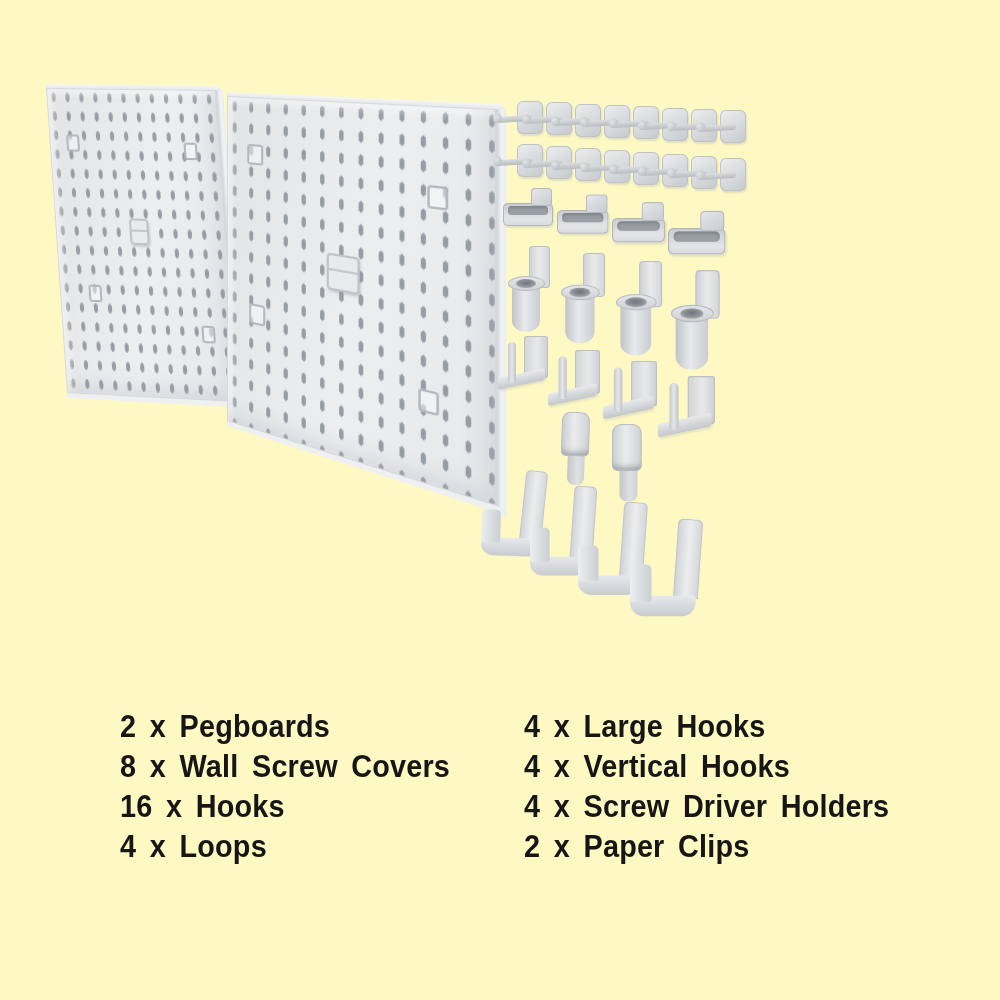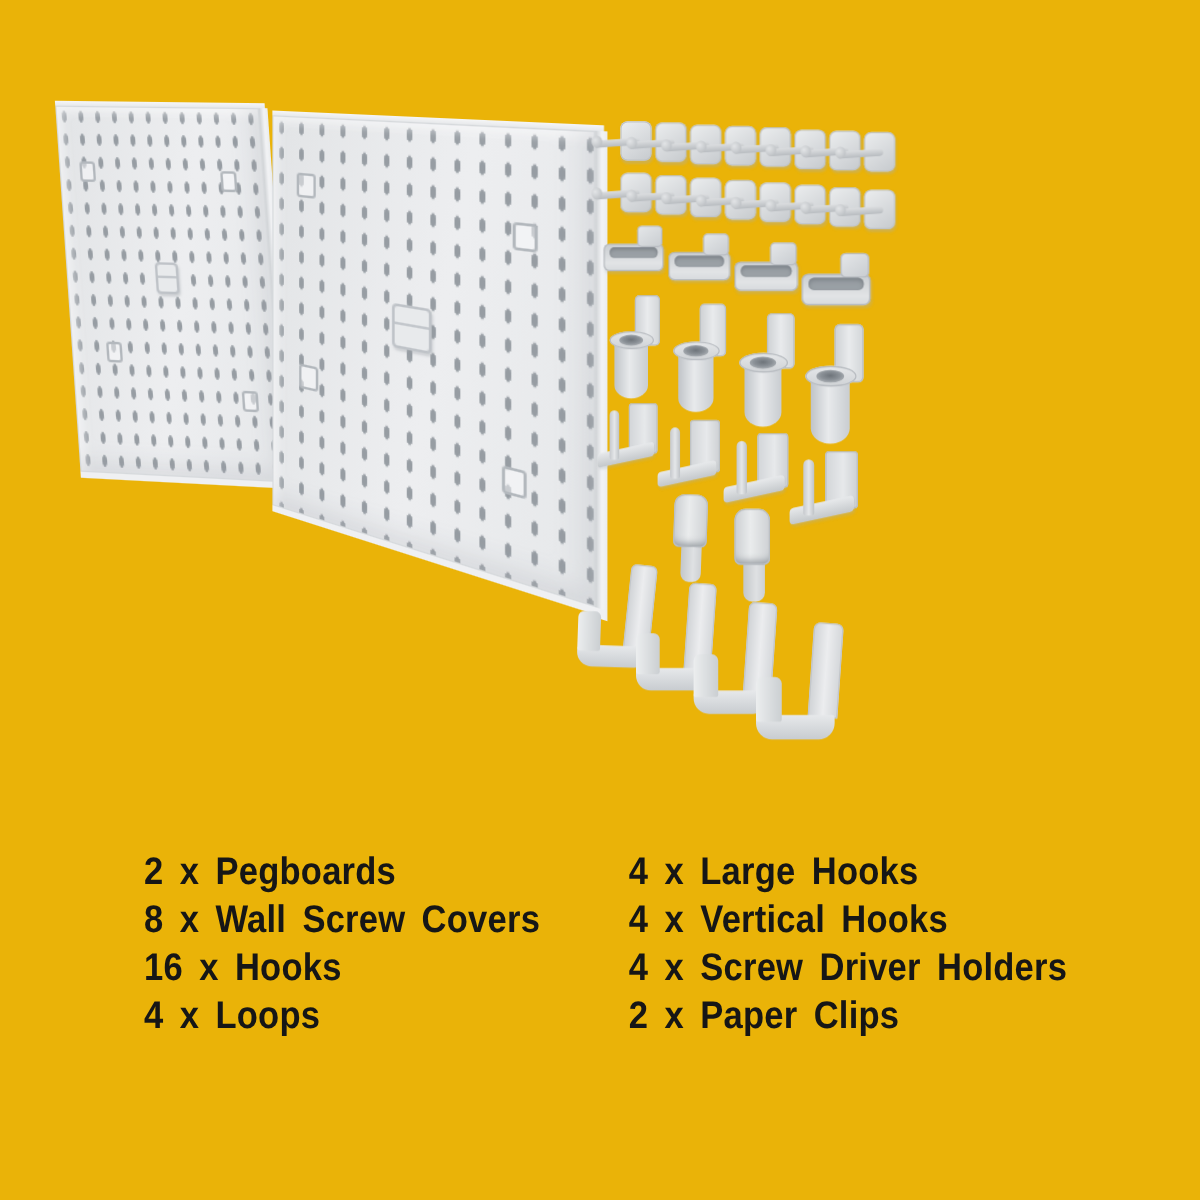--- a/index.html
+++ b/index.html
@@ -1,16 +1,16 @@
 <!DOCTYPE html>
 <html><head>
 <meta charset="utf-8">
 <style>
   html,body{margin:0;padding:0;background:#ffffff;}
-  #scene{position:relative;width:1000px;height:1000px;background:#eab308;overflow:hidden;
+  #scene{position:relative;width:1000px;height:1000px;background:#fef9c3;overflow:hidden;
          font-family:"Liberation Sans",sans-serif;}
 
   
   .bwrap{position:absolute;}
   .bw1{left:46px;top:88px;width:168px;height:304px;perspective:1200px;perspective-origin:0% -30%;}
   .bw2{left:227px;top:96px;width:232px;height:325px;perspective:520px;perspective-origin:-20% -18%;}
   .board{position:absolute;inset:0;
     background-color:#e9ebed;
     box-shadow:inset 0 0 0 1px #d6d9dc, inset -6px -8px 18px rgba(160,165,170,.25), inset 4px 4px 10px rgba(255,255,255,.8);}
   .b1{transform-origin:0 0;transform:rotateY(-9deg) skewX(4deg);

